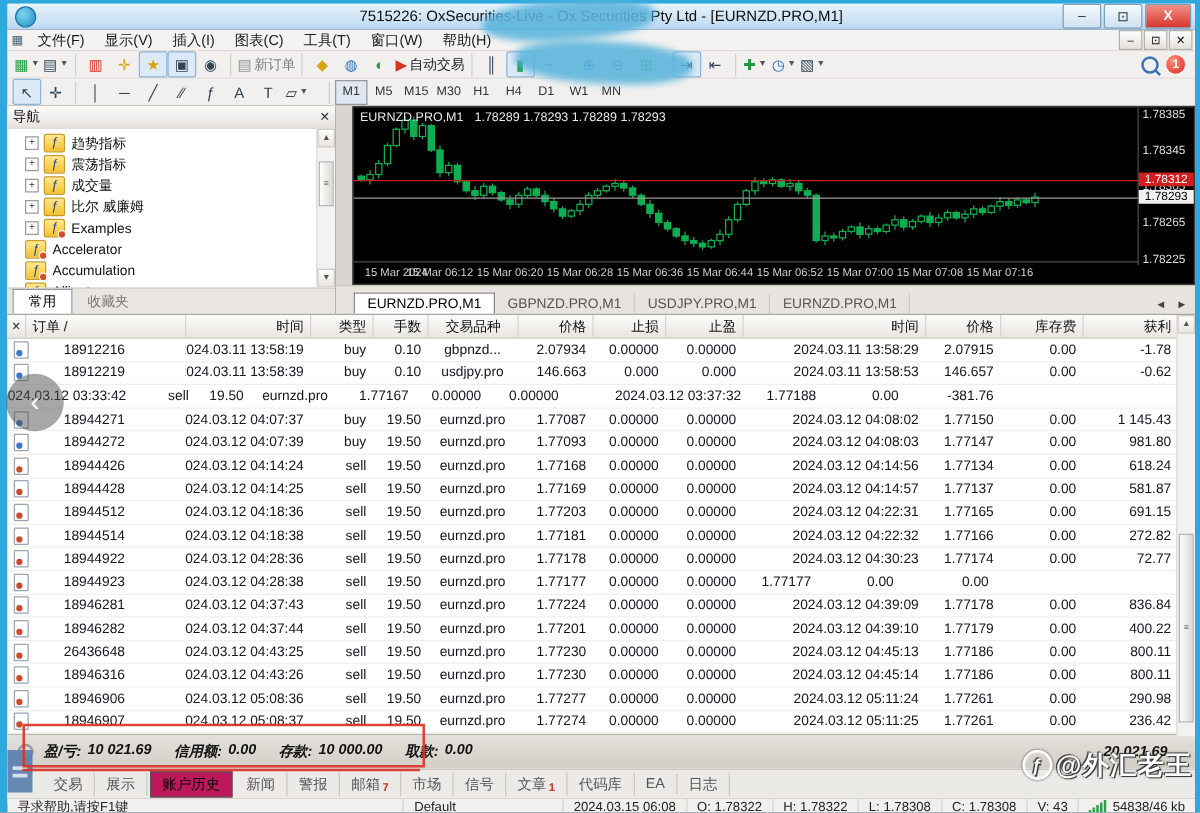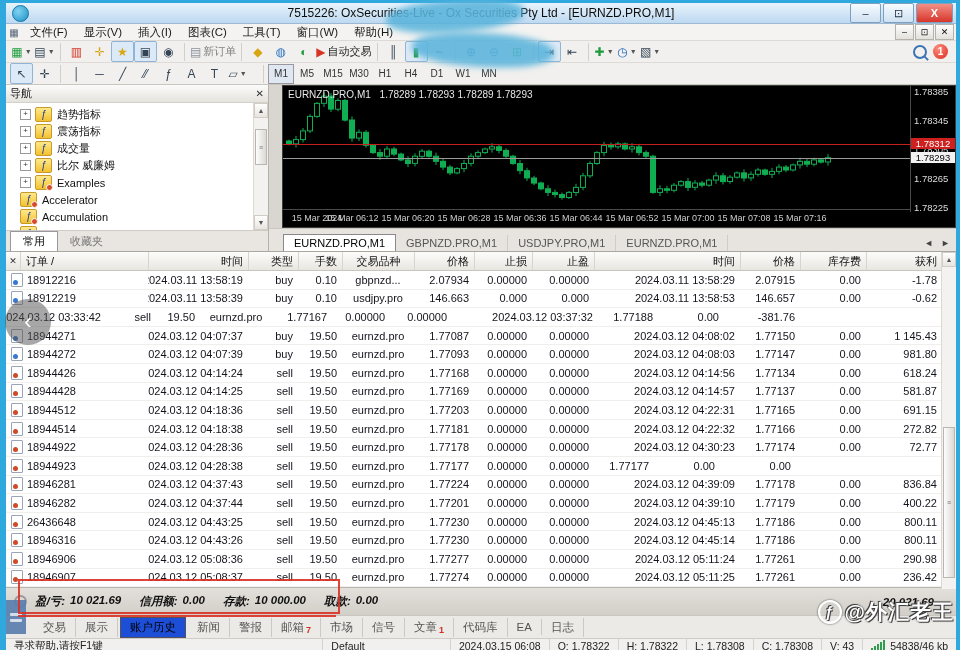--- a/index.html
+++ b/index.html
@@ -72,36 +72,36 @@
   .ctab-arrows{margin-left:auto;margin-right:6px;font-size:9px;color:#444;display:flex;gap:8px;align-items:center;padding-bottom:3px;}
   
   .terminal{flex:1;display:flex;flex-direction:column;background:#fff;border-top:1px solid #aaa7a1;position:relative;}
   .thead{height:18px;display:flex;background:linear-gradient(#fcfcfb,#e9e6e1);border-bottom:1px solid #c9c6c0;font-size:11px;align-items:center;}
   .hcell{border-right:1px solid #d8d5d0;height:100%;display:flex;align-items:center;box-sizing:border-box;padding:0 5px;}
   .r{justify-content:flex-end;} .c{justify-content:center;}
   .xcell{width:14px;flex:none;font-size:9px;color:#333;justify-content:center;display:flex;align-items:center;border-right:1px solid #d8d5d0;height:100%;}
   .rows{flex:1;overflow:hidden;position:relative;}
   .trow{height:17.6px;display:flex;font-size:11px;align-items:center;border-bottom:1px solid #f0efed;color:#14141c;}
   .cell{box-sizing:border-box;padding:0 5px;display:flex;align-items:center;height:100%;white-space:nowrap;overflow:hidden;}
-  .w-order{width:142px;} .w-t1{width:100px;} .w-type{width:50px;} .w-lots{width:44px;}
+  .w-order{width:142px;gap:24px;} .w-t1{width:100px;} .w-type{width:50px;} .w-lots{width:44px;}
   .w-sym{width:72px;} .w-p1{width:60px;} .w-sl{width:58px;} .w-tp{width:62px;}
   .w-t2{width:146px;} .w-p2{width:60px;} .w-swap{width:66px;} .w-profit{width:76px;}
   .h-order{width:128px;}
   .doc{width:10px;height:12px;border:1px solid #9aa4b5;background:#fff;position:relative;margin-right:4px;flex:none;border-radius:1px;}
   .doc::after{content:"";position:absolute;left:1px;bottom:1px;width:5px;height:5px;border-radius:50%;}
   .trow.buy .doc::after{background:#3a78cf;} .trow.sell .doc::after{background:#cf4a2a;}
   .tscroll{position:absolute;top:0;right:0;bottom:0;width:14px;background:#f3f2f0;border-left:1px solid #dcd9d4;}
   
   .summary{height:27px;background:linear-gradient(#e3e0db,#d2cfc9);border-top:1px solid #b9b6b0;display:flex;align-items:center;font-size:11.5px;font-weight:bold;padding:0 8px;color:#111;font-style:italic;}
   .summary .pair{margin-right:18px;display:flex;gap:5px;}
   .sumicon{width:9px;height:9px;border-radius:50%;border:2px solid #9a97a0;margin-right:8px;}
   .sum-total{margin-left:auto;padding-right:14px;}
   .btabs{height:22px;background:#eceae6;display:flex;align-items:center;padding-left:28px;border-top:1px solid #c9c6c0;font-size:11.5px;}
   .btab{padding:2px 9px;color:#555;border-right:1px solid #ccc9c3;display:flex;align-items:flex-end;gap:2px;}
-  .btab.active{background:#1d4ed8;border:1px solid #55525a;color:#000;margin:0 2px;}
+  .btab.active{background:#be185d;border:1px solid #55525a;color:#000;margin:0 2px;}
   .badge{color:#d03020;font-size:9px;font-weight:bold;}
   .statusbar{height:17px;background:#f1f0ee;border-top:1px solid #cfccc7;display:flex;align-items:center;font-size:10.5px;color:#222;}
   .scell{border-right:1px solid #d6d3cd;height:100%;display:flex;align-items:center;padding:0 8px;box-sizing:border-box;white-space:nowrap;}
   .bars{display:flex;align-items:flex-end;gap:1px;margin-right:5px;}
   .bars i{width:2px;background:#2f9e4f;display:block;}
   
   .blob{position:absolute;background:rgba(90,180,220,.88);filter:blur(3px);border-radius:45%;z-index:9;}
   .playerbtn{position:absolute;left:5px;top:299px;width:46px;height:46px;border-radius:50%;background:rgba(80,80,80,.5);z-index:9;display:flex;align-items:center;justify-content:center;color:#fff;font-size:22px;}
   .redrect{position:absolute;left:18px;top:579px;width:318px;height:31px;border:2px solid rgba(219,48,36,.9);z-index:9;}
   .redline{position:absolute;left:18px;top:615px;width:318px;height:2px;background:rgba(219,48,36,.9);z-index:9;}

